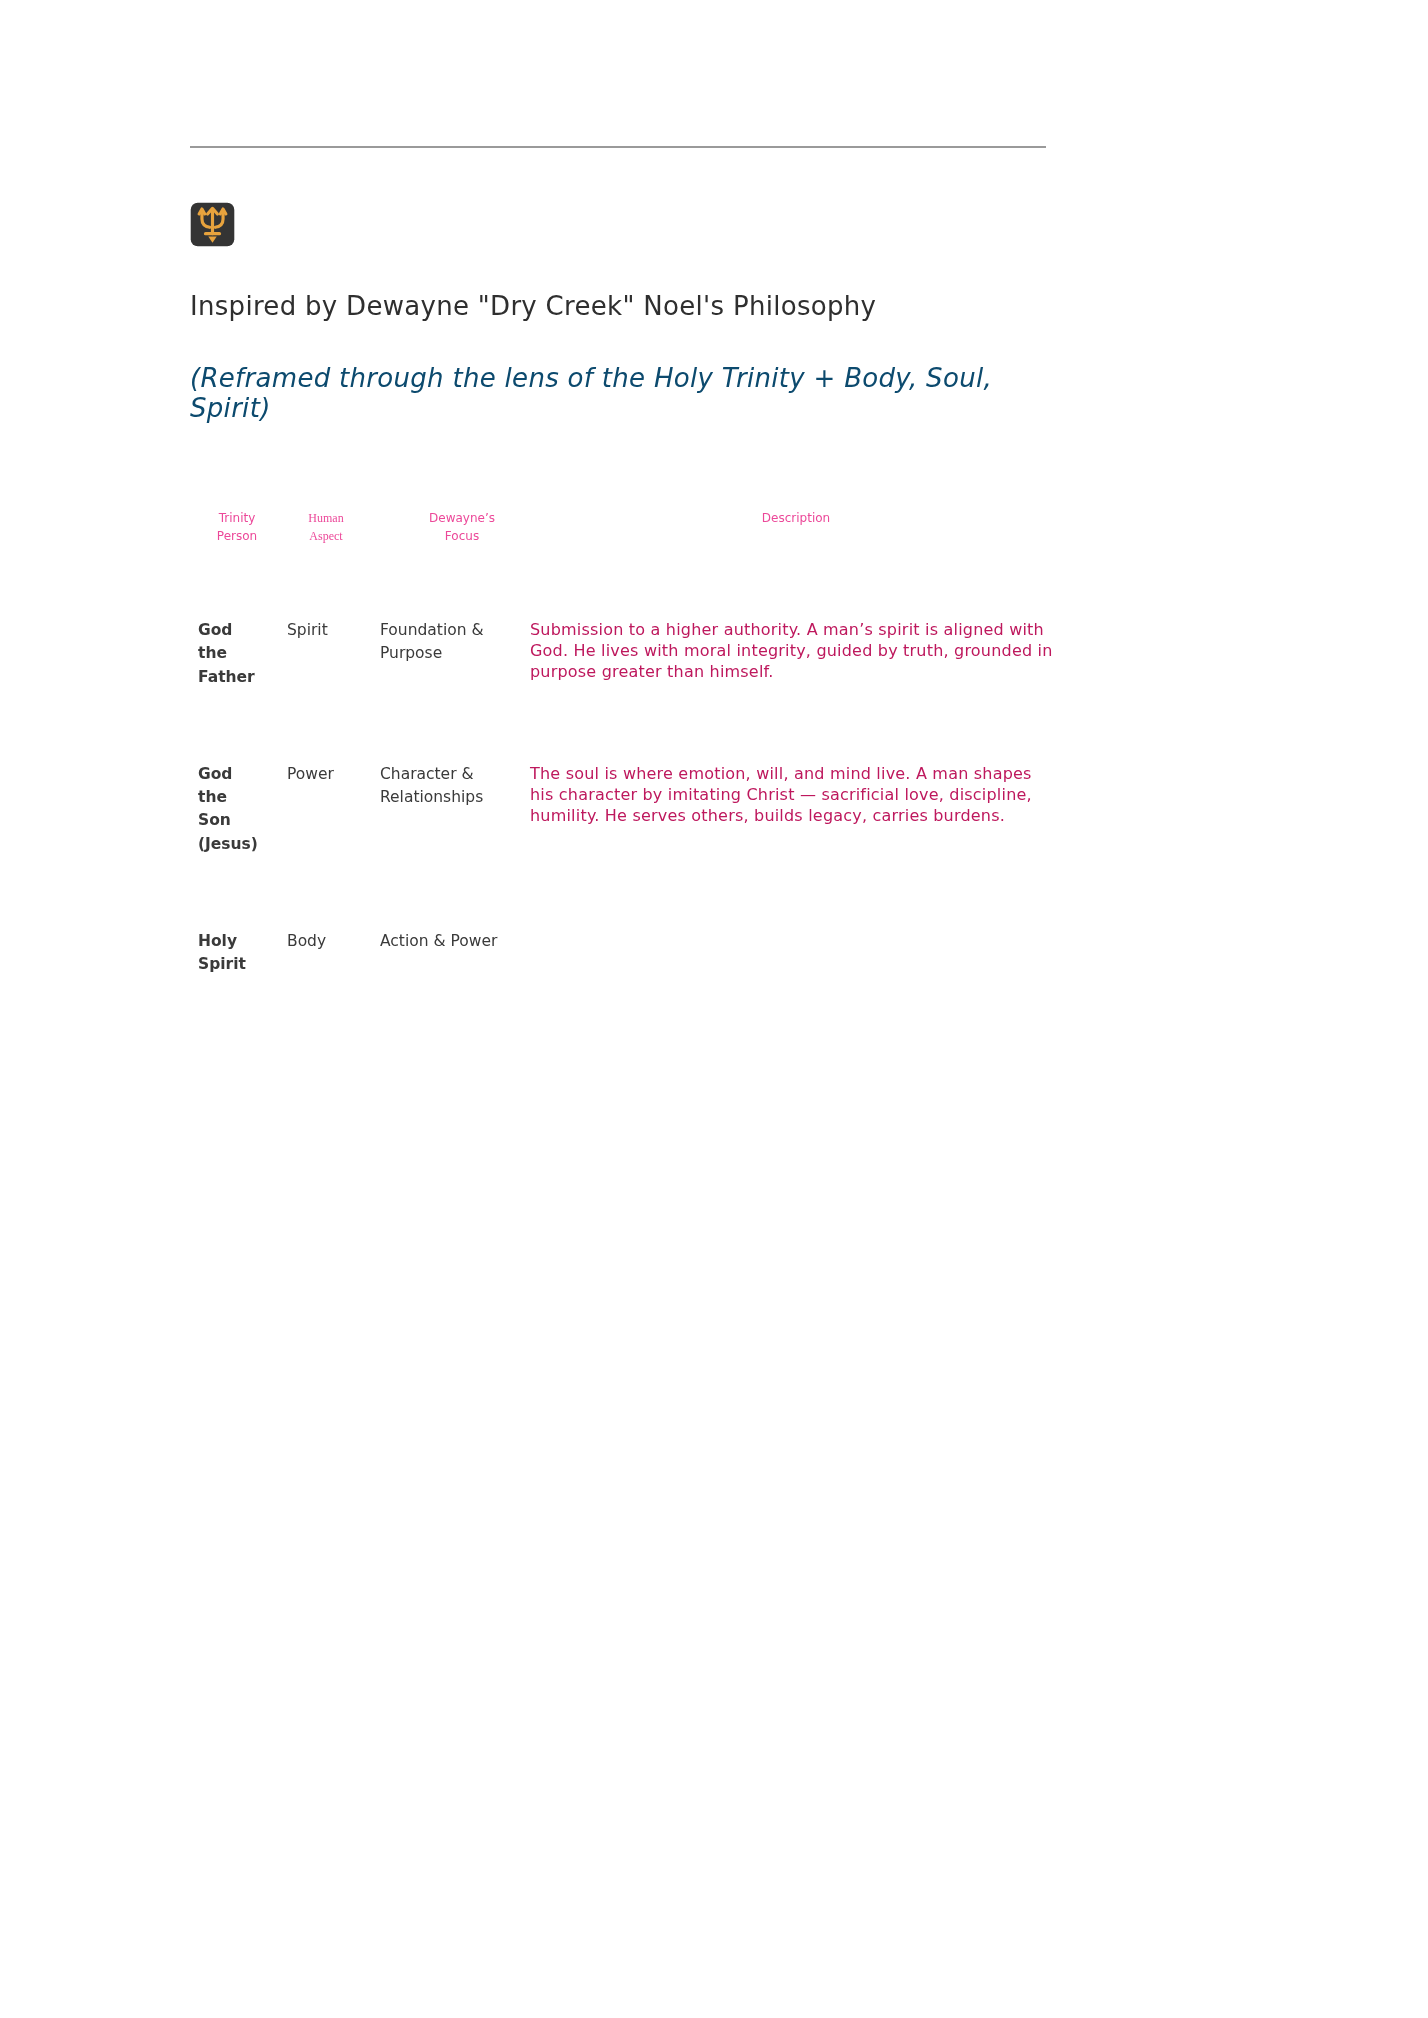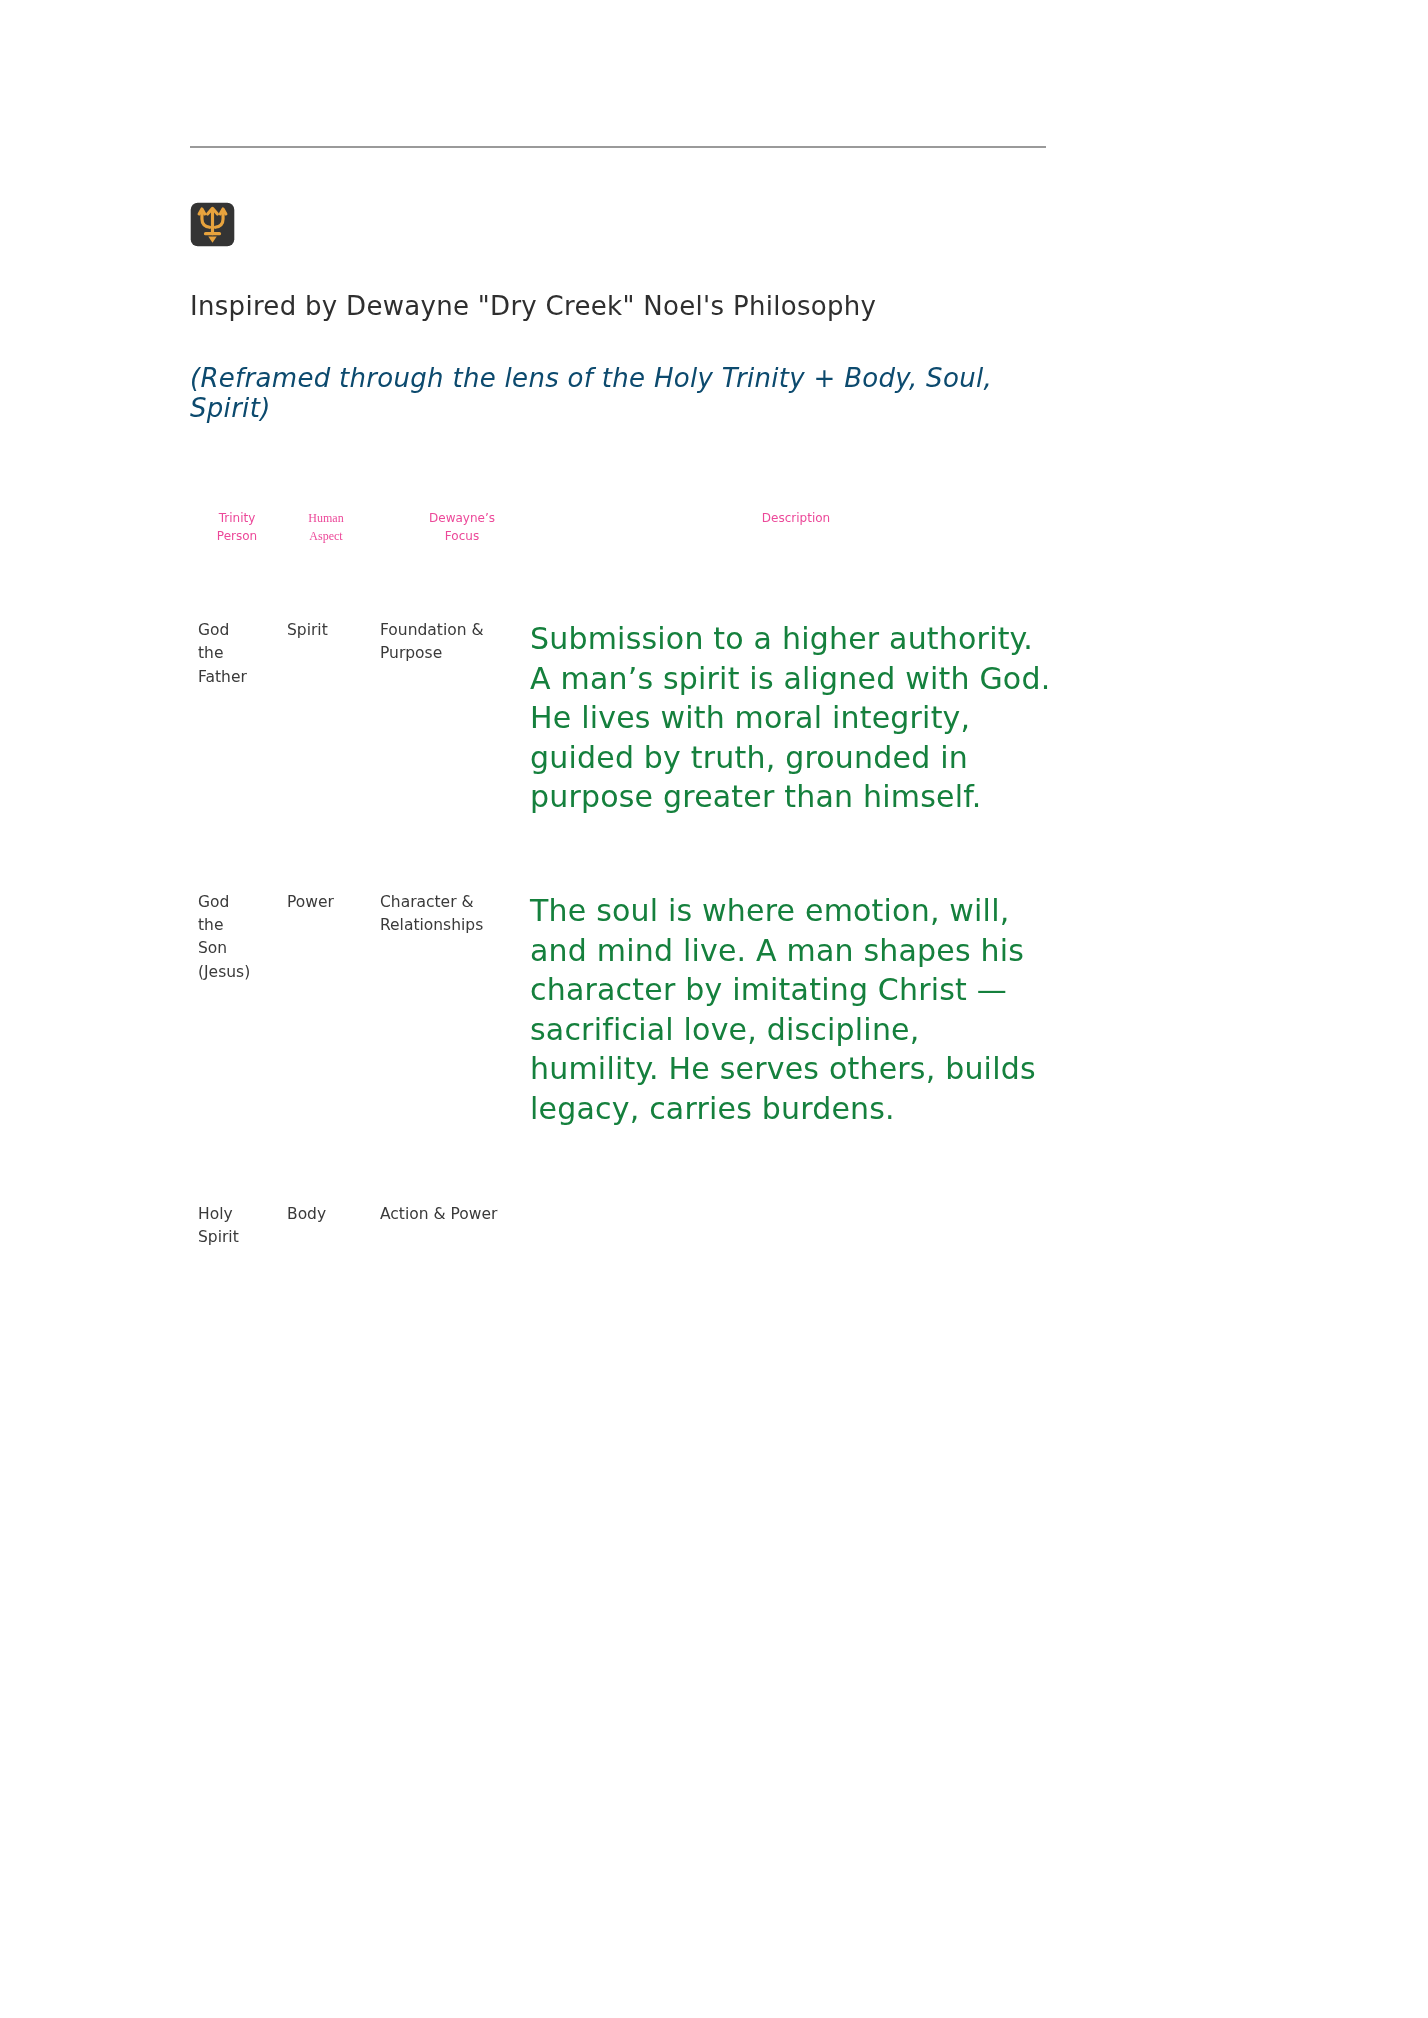--- a/index.html
+++ b/index.html
@@ -71,26 +71,26 @@
     text-align: center;
   }
   .th.th-c1 { max-width: 70px; margin: 0 auto 0 4px; }
   .th.th-c2 { max-width: 70px; margin: 0 0 0 4px; font-family: Liberation Serif, serif; }
   .th.th-c3 { max-width: 92px; margin: 0 0 0 36px; text-align: center; }
   .cell {
     font-size: 15.5px;
     line-height: 1.5;
     color: #3a3a3a;
   }
-  .cell.c1 { width: 52px; }
+  .cell.c1 { width: 52px; font-weight: bold; }
   .cell.c3 { width: 120px; }
   .desc-text {
-    font-size: 30px;
+    font-size: 16px;
     line-height: 1.32;
-    color: #15803d;
+    color: #be185d;
     letter-spacing: 0.2px;
     padding-right: 4px;
   }
 </style>
 </head>
 <body>
 
 <div class="page">
 
   <hr class="top-rule">

